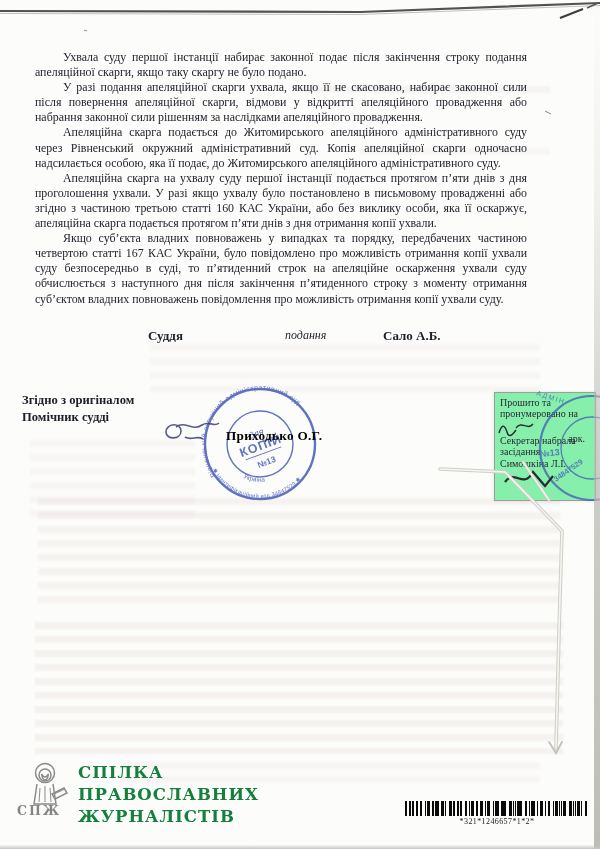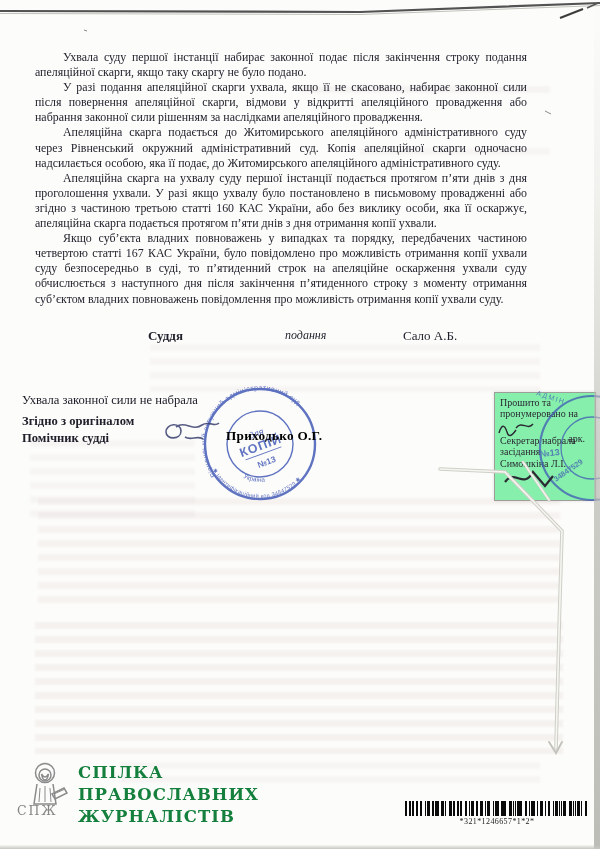--- a/index.html
+++ b/index.html
@@ -8,21 +8,21 @@
   .page{position:absolute;inset:0;background:#fcfcfa;}
   
   .main-text{position:absolute;left:35px;top:50px;width:492px;
     font-size:11.9px;line-height:15.1px;color:#23232f;text-align:justify;}
   .main-text p{margin:0;text-indent:28px;}
   
   .sig-row{position:absolute;left:35px;top:328px;width:492px;height:18px;
     font-size:13px;color:#1f1f2b;}
   .sig-role{position:absolute;left:113px;font-weight:bold;text-align:right;}
   .sig-note{position:absolute;left:250px;font-style:italic;font-size:12px;}
-  .sig-name{position:absolute;left:368px;font-weight:normal;}
+  .sig-name{position:absolute;left:348px;font-weight:bold;}
   
   .status{position:absolute;left:22px;top:392px;color:#20202c;font-size:12.6px;line-height:17px;}
   .status .st1{margin-bottom:4px;}
   .status .st2,.status .st3{font-weight:bold;}
   .assistant-name{position:absolute;left:226px;top:428px;font-weight:bold;
     font-size:13.2px;color:#000000;letter-spacing:.3px;}
   
   .court-stamp{position:absolute;left:198px;top:382px;width:124px;height:124px;
     opacity:.82;filter:blur(.25px);}
   
@@ -31,21 +31,21 @@
     font-size:10px;line-height:11px;color:#2a2a33;box-shadow:0 0 3px rgba(0,0,0,.12);}
   .seal-ark{position:absolute;right:10px;top:40px;}
   .seal-gap{height:16px;}
   .seal-name{margin-top:1px;}
   
   .overlay{position:absolute;left:0;top:0;width:600px;height:849px;pointer-events:none;}
   
   .ghost{position:absolute;filter:blur(1px);
     background:repeating-linear-gradient(180deg, rgba(168,132,132,.55) 0 7px, rgba(168,132,132,0) 7px 14px);}
   
-  .logo-abbr{position:absolute;left:17px;top:803px;font-weight:normal;font-size:12.5px;
+  .logo-abbr{position:absolute;left:17px;top:803px;font-weight:bold;font-size:12.5px;
     letter-spacing:2px;color:#858585;font-family:"DejaVu Serif",serif;}
   .logo-text{position:absolute;left:78px;top:762px;color:#15803d;font-weight:bold;
     font-family:"DejaVu Serif",serif;font-size:16.5px;line-height:22px;letter-spacing:1px;}
   
   .barcode{position:absolute;left:405px;top:801px;width:184px;}
   .bars{width:184px;height:15px;background:
     repeating-linear-gradient(90deg,#0a0a0a 0 1px,transparent 1px 4px),
     repeating-linear-gradient(90deg,#0a0a0a 0 2px,transparent 2px 7.5px),
     repeating-linear-gradient(90deg,#0a0a0a 0 1px,transparent 1px 5.5px),
     repeating-linear-gradient(90deg,#0a0a0a 0 1.5px,transparent 1.5px 11px);}
@@ -87,21 +87,20 @@
     <p>Якщо суб’єкта владних повноважень у випадках та порядку, передбачених частиною четвертою статті 167 КАС України, було повідомлено про можливість отримання копії ухвали суду безпосередньо в суді, то п’ятиденний строк на апеляційне оскарження ухвали суду обчислюється з наступного дня після закінчення п’ятиденного строку з моменту отримання суб’єктом владних повноважень повідомлення про можливість отримання копії ухвали суду.</p>
   </div>
 
   <div class="sig-row">
     <span class="sig-role">Суддя</span>
     <span class="sig-note">подання</span>
     <span class="sig-name">Сало А.Б.</span>
   </div>
 
   <div class="status">
-    <div class="st1">Ухвала законної сили не набрала</div>
     <div class="st2">Згідно з оригіналом</div>
     <div class="st3">Помічник судді</div>
   </div>
 
   <svg class="court-stamp" viewBox="-62 -62 124 124">
     <defs>
       <path id="topArc" d="M -41.4 34.7 A 54 54 0 1 1 41.4 34.7" fill="none"></path>
       <path id="botArc" d="M -50.7 18.5 A 54 54 0 0 0 50.7 18.5" fill="none"></path>
       <path id="uaArc" d="M -30 23 A 38 38 0 0 0 30 23" fill="none"></path>
     </defs>

